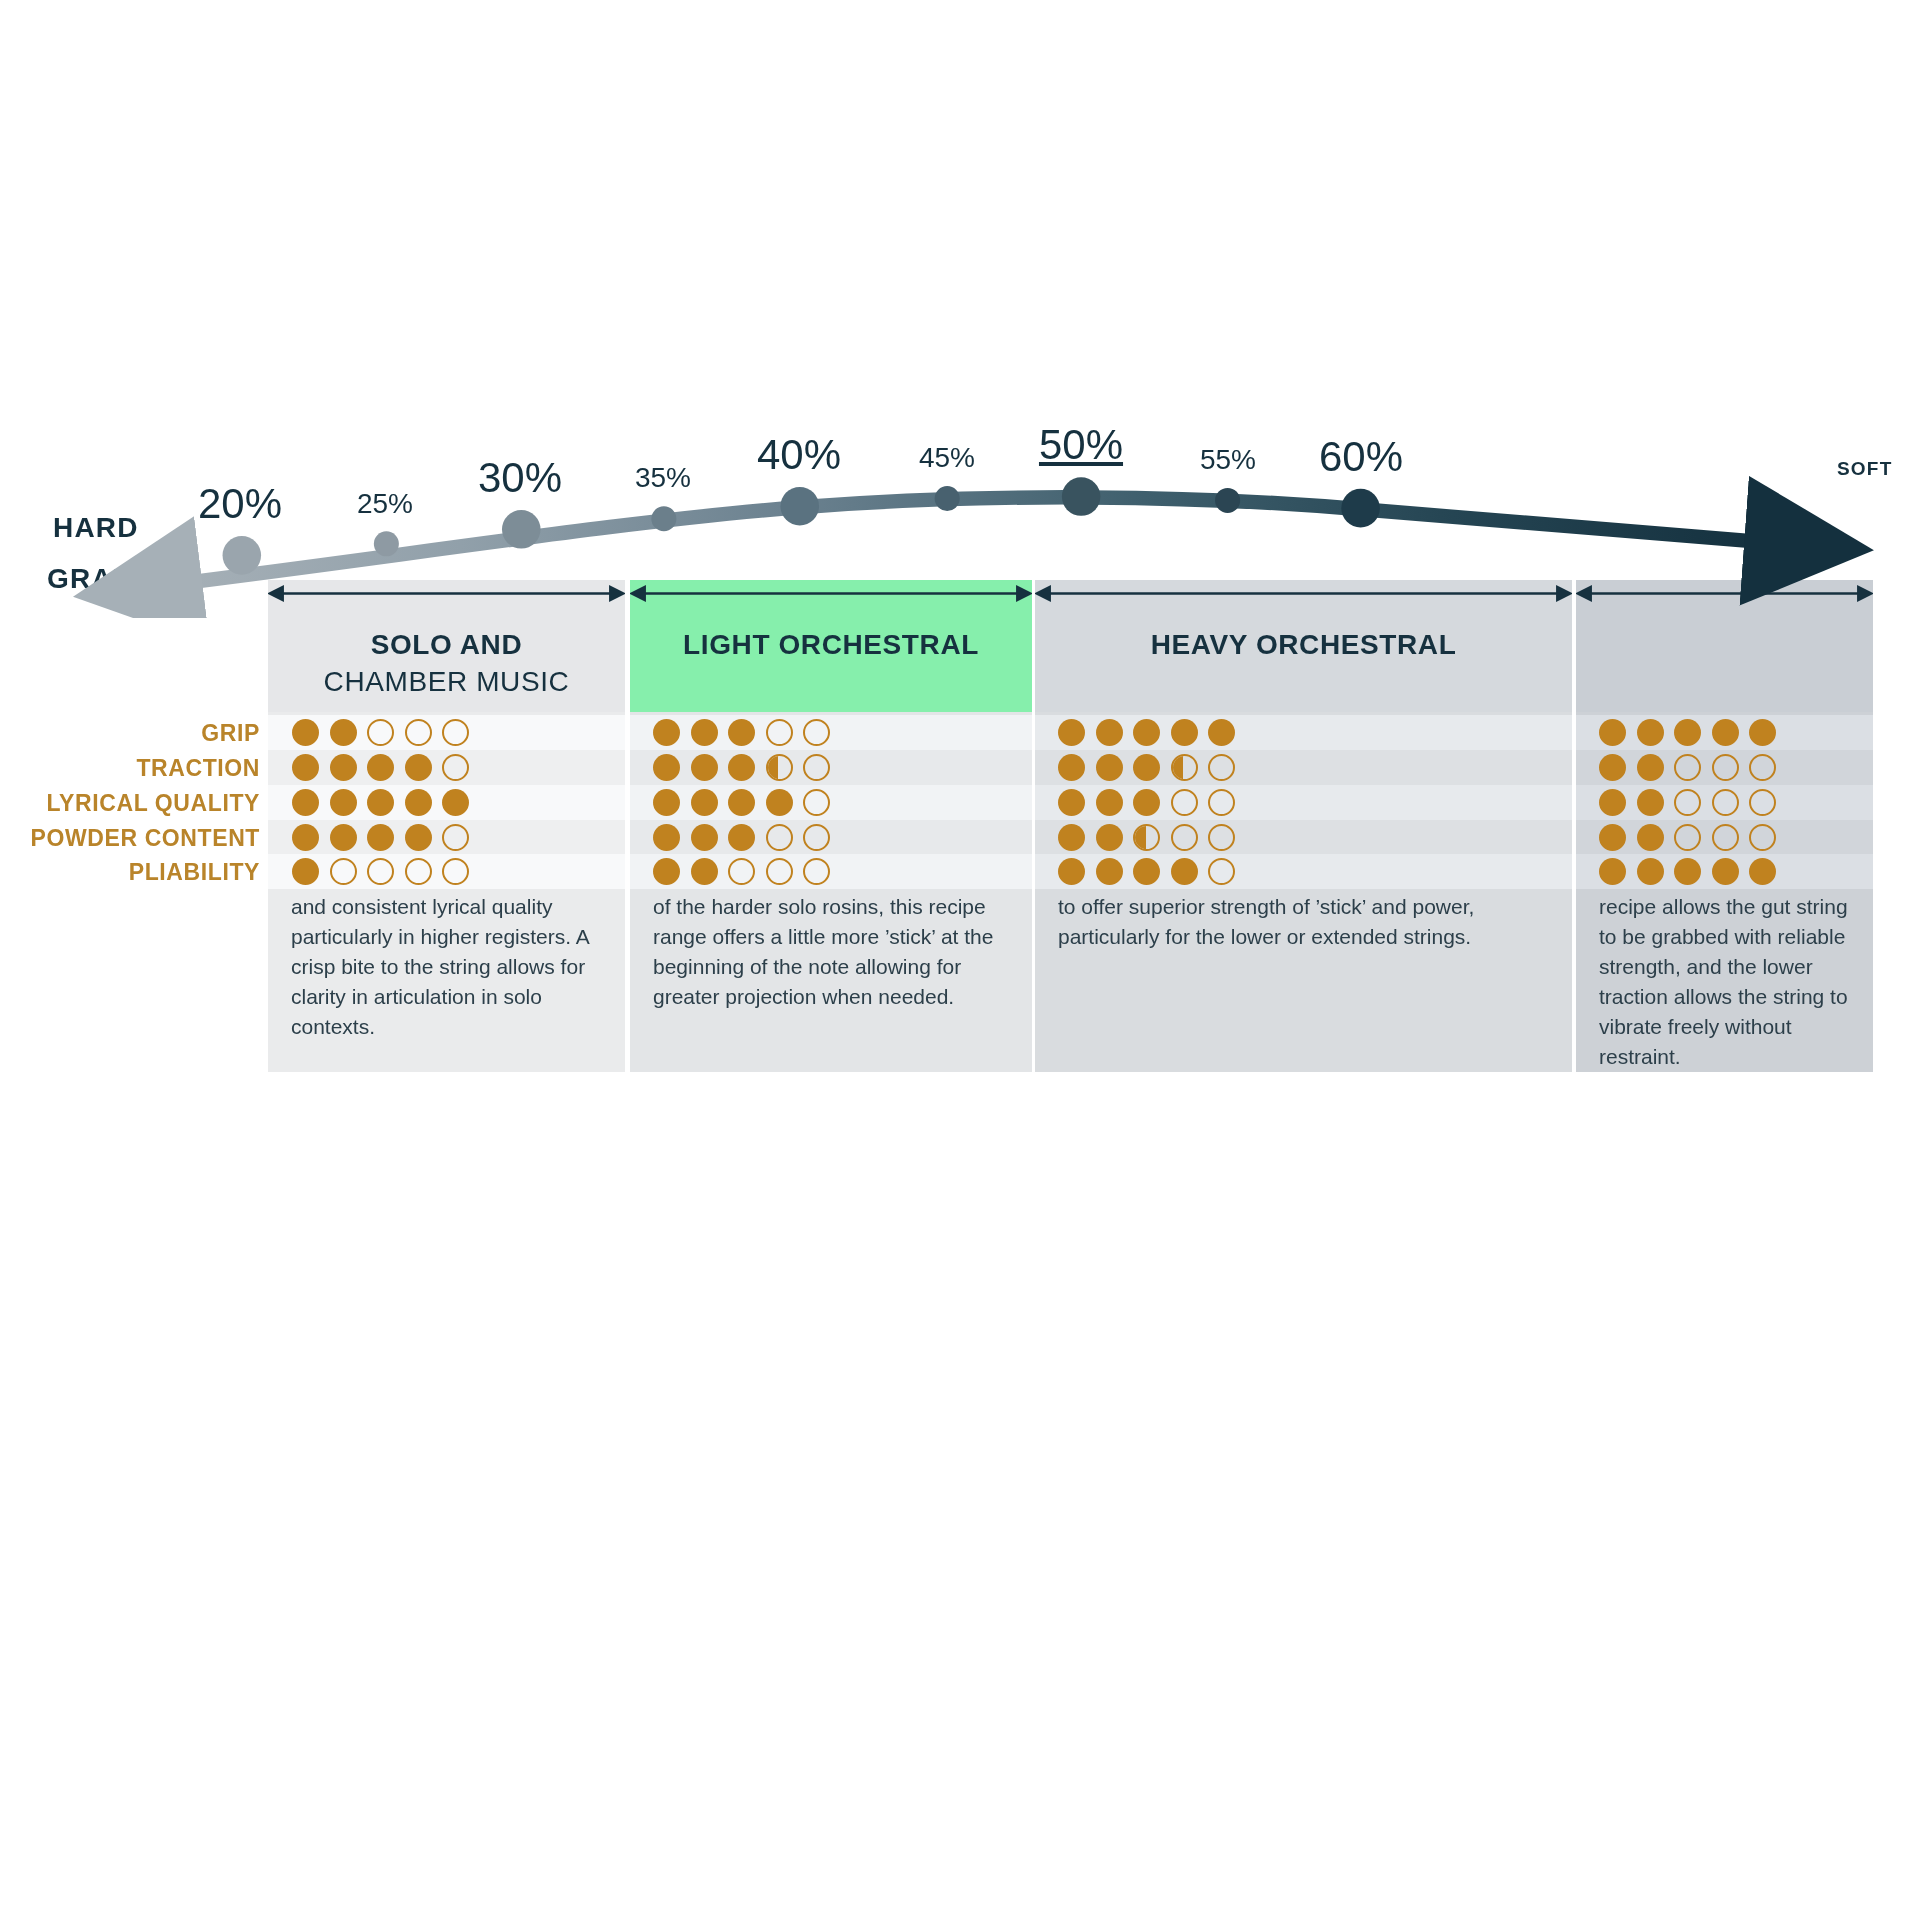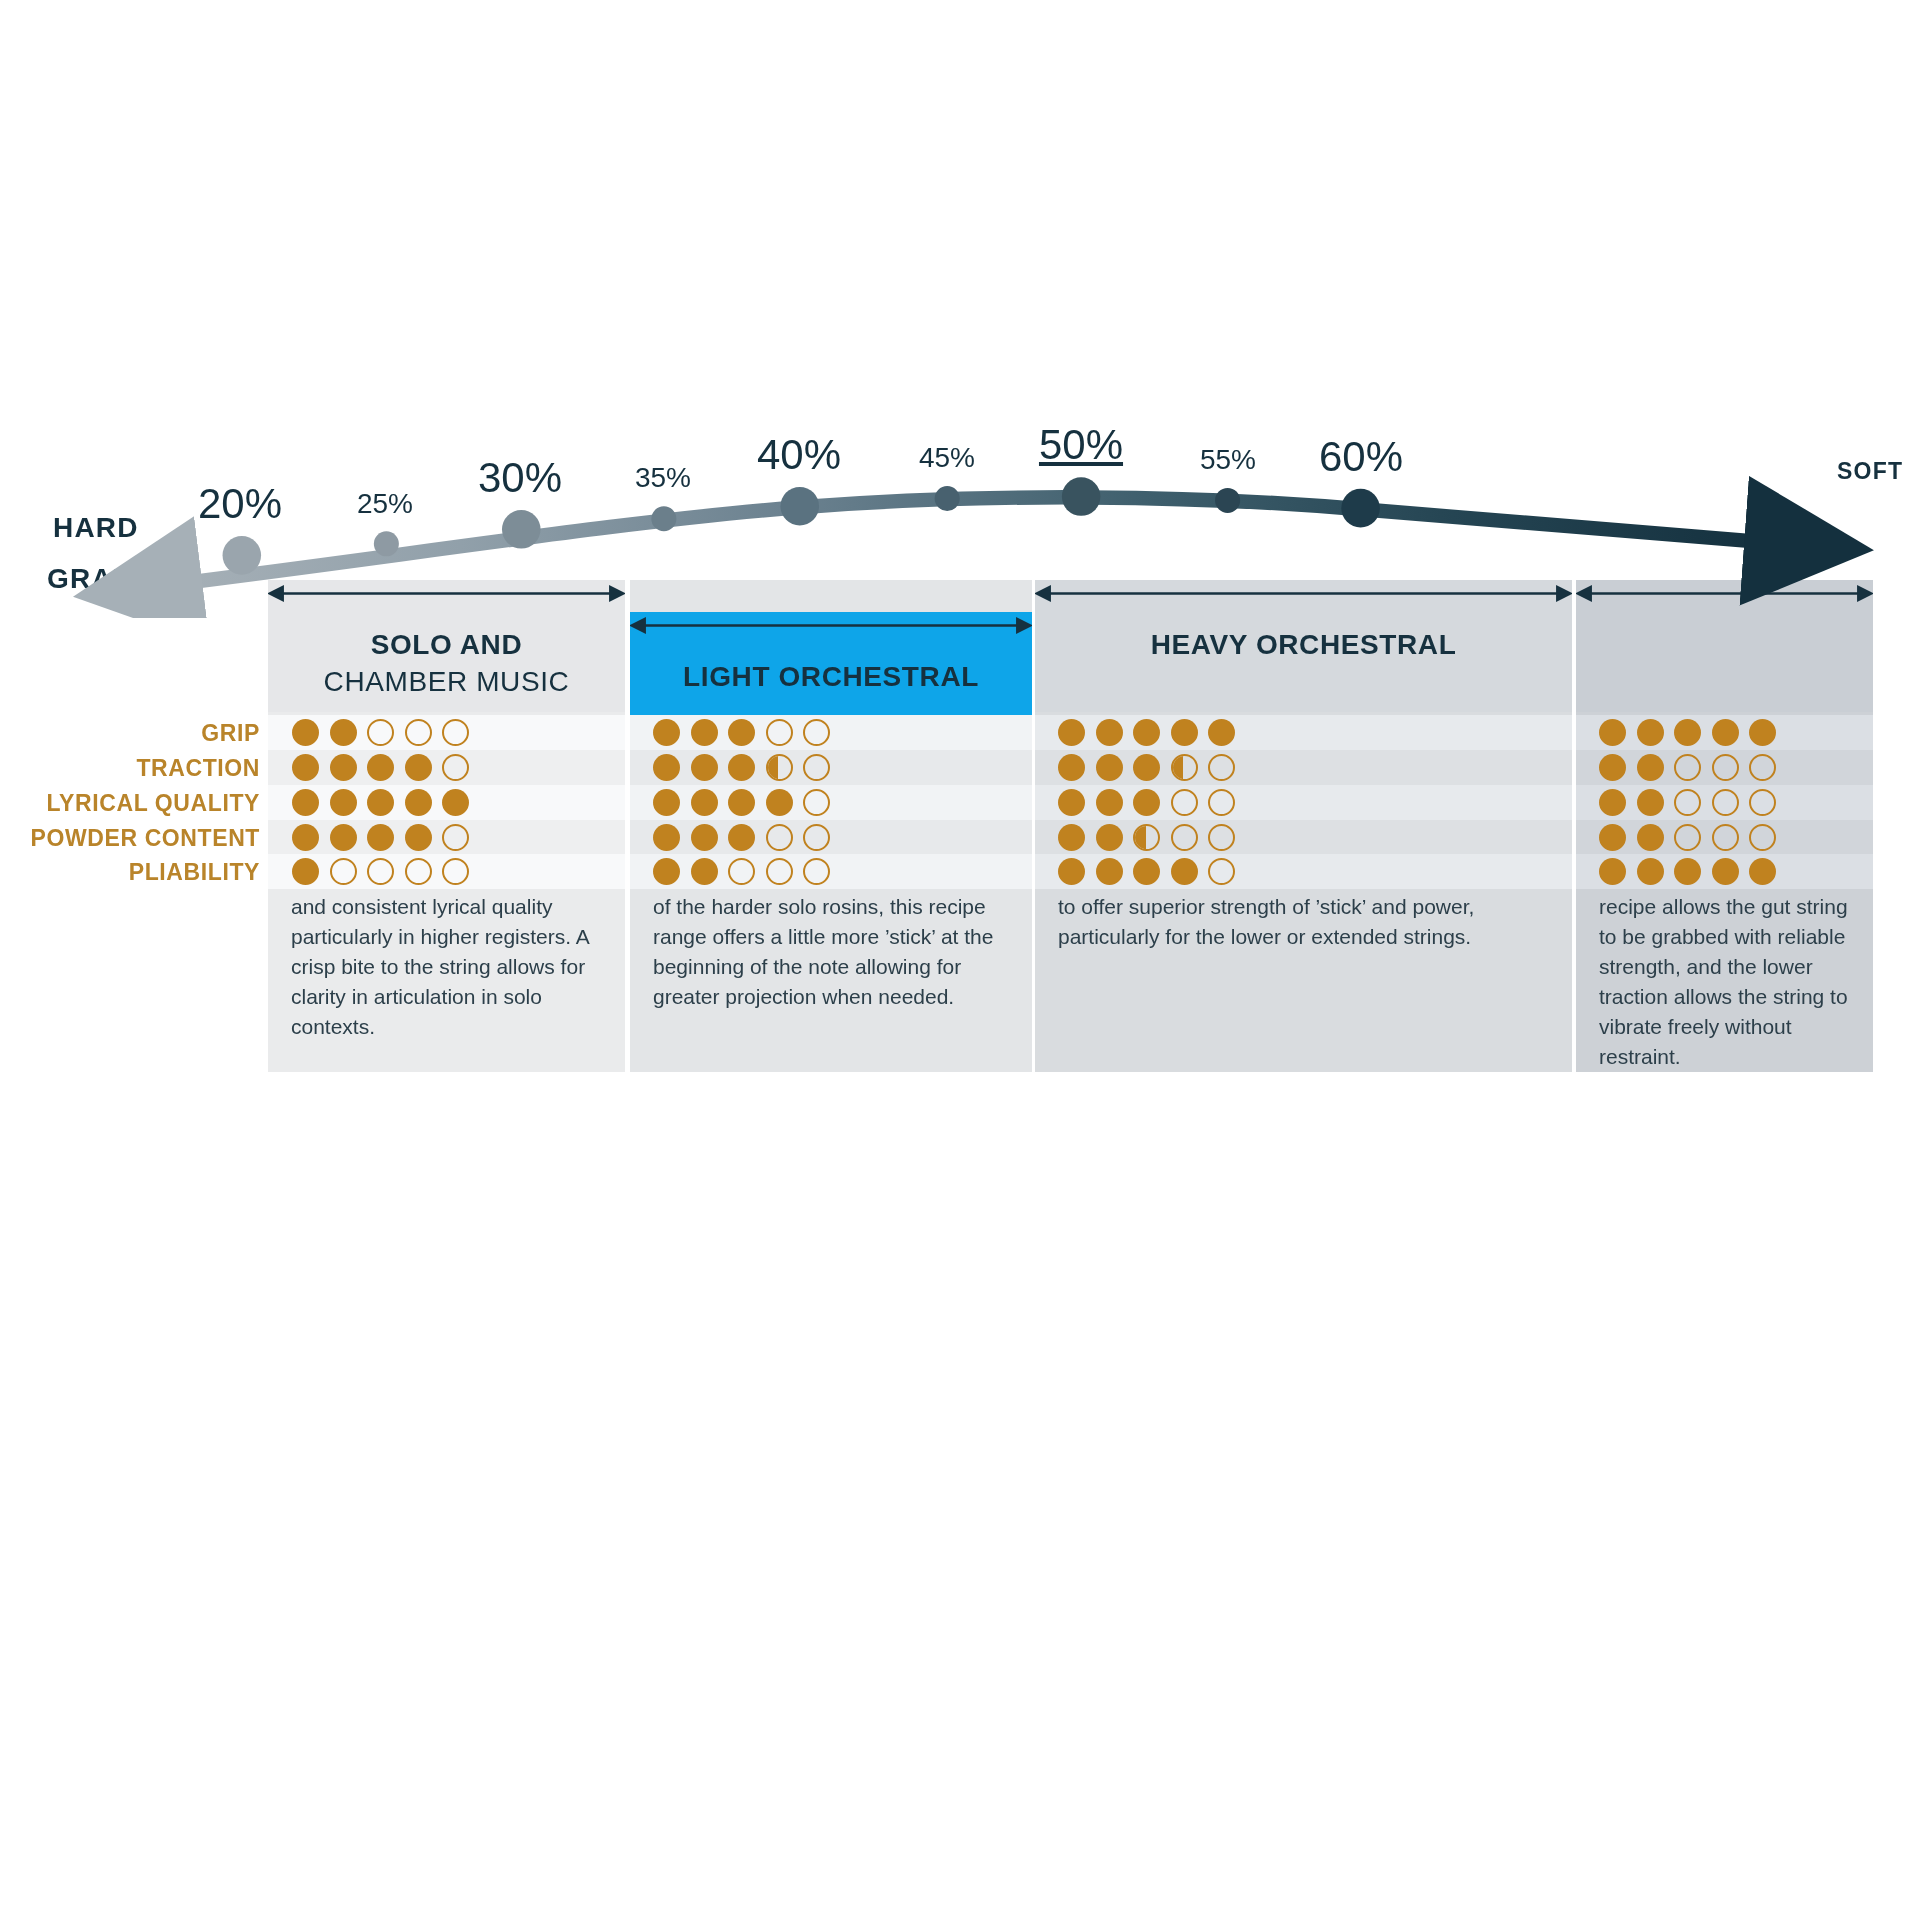--- a/index.html
+++ b/index.html
@@ -15,21 +15,21 @@
   
   .axis-lab{
     position:absolute;
     color:#16313f;
     font-size:28px;
     font-weight:700;
     letter-spacing:1.2px;
   }
   #hard-label{left:53px;top:512px;font-weight:600;}
   #grade-label{left:47px;top:563px;font-weight:800;}
-  #soft-label{left:1837px;top:458px;font-weight:700;font-size:23px;}
+  #soft-label{left:1837px;top:458px;font-weight:700;font-size:19px;}
 
   
   #curve-svg{position:absolute;left:0;top:406px;width:1931px;height:212px;}
 
   
   .pct{
     position:absolute;
     color:#16313f;
     font-weight:400;
     transform:translateX(-50%);
@@ -122,21 +122,21 @@
               <line x1="14" y1="14" x2="356" y2="14" stroke="#16313f" stroke-width="2.5" marker-start="url(#ar0a)" marker-end="url(#ar0b)"></line>
             </svg></div>
           <div class="col-title">
             <div>SOLO AND</div>
             <div class="sub">CHAMBER MUSIC</div>
           </div>
         </div>
         <div class="col-desc" style="left: 23px; width: 311px;">These harder rosins offer clear and consistent lyrical quality particularly in higher registers. A crisp bite to the string allows for clarity in articulation in solo contexts.</div>
       </div>
       <div class="col" style="left: 630px; width: 402px; background: rgb(227, 229, 231);">
-        <div class="band-head" style="background: #0ea5e9; margin-top: 32px;">
+        <div class="band-head" style="background: #86efac;">
           <div class="col-arrow"><svg width="100%" height="29" viewBox="0 0 416 30" preserveAspectRatio="none">
               <defs>
                 <marker id="ar1a" markerWidth="7" markerHeight="7" refX="6" refY="3.5" orient="auto">
                   <path d="M7,0 L0,3.5 L7,7 z" fill="#16313f"></path>
                 </marker>
                 <marker id="ar1b" markerWidth="7" markerHeight="7" refX="1" refY="3.5" orient="auto">
                   <path d="M0,0 L7,3.5 L0,7 z" fill="#16313f"></path>
                 </marker>
               </defs>
               <line x1="14" y1="14" x2="402" y2="14" stroke="#16313f" stroke-width="2.5" marker-start="url(#ar1a)" marker-end="url(#ar1b)"></line>

